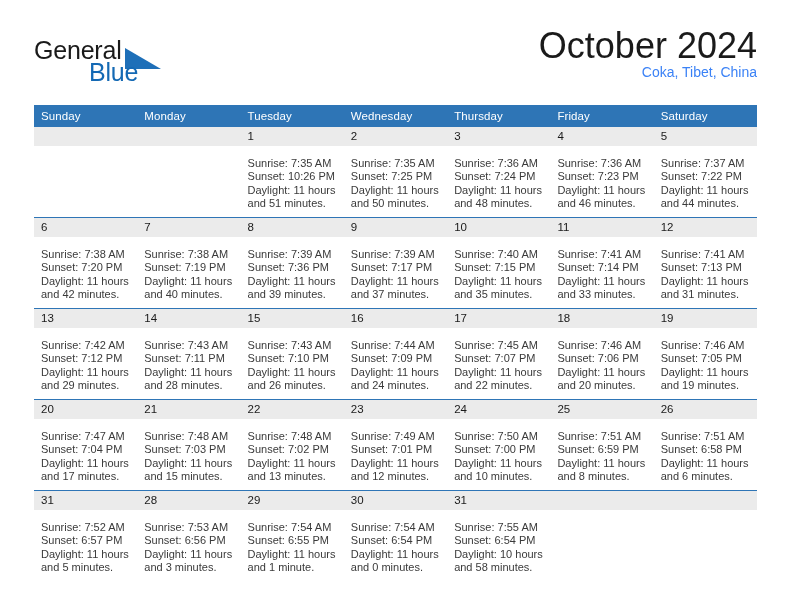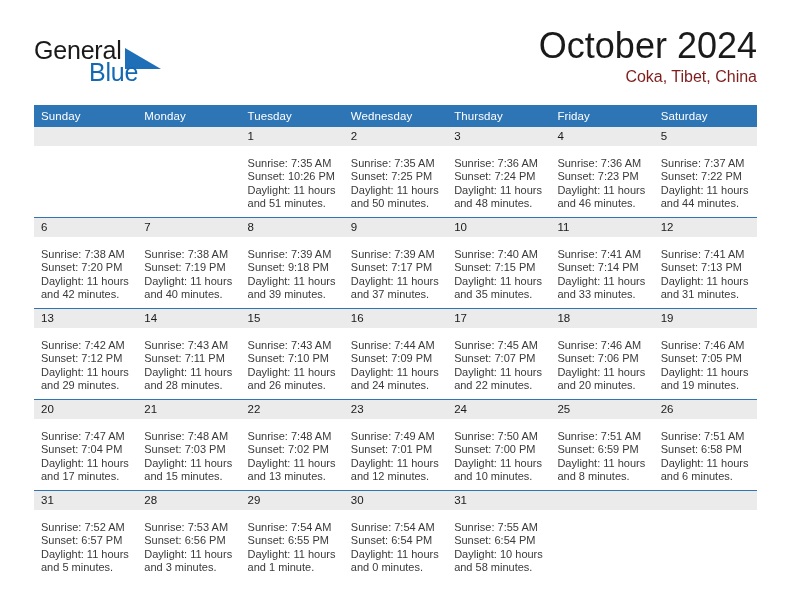--- a/index.html
+++ b/index.html
@@ -72,24 +72,23 @@
     top: 30px;
     text-align: right;
   }
   .cal-title {
     font-size: 36px;
     color: #1a1a1a;
     line-height: 32px;
     white-space: nowrap;
   }
   .cal-subtitle {
-    font-size: 16px;
-    color: #7f1d1d;
+    font-size: 14px;
+    color: #3b82f6;
     line-height: 20px;
-    margin-top: 5px;
     white-space: nowrap;
   }
 
   
   .cal-wrap {
     position: absolute;
     left: 34px;
     top: 105px;
     width: 723px;
   }
@@ -249,21 +248,21 @@
               <div class="info">
                 <div>Sunrise: 7:38 AM</div>
                 <div>Sunset: 7:19 PM</div>
                 <div class="dl">Daylight: 11 hours and 40 minutes.</div>
               </div>
             </td>
             <td>
               <span class="daynum">8</span>
               <div class="info">
                 <div>Sunrise: 7:39 AM</div>
-                <div>Sunset: 9:18 PM</div>
+                <div>Sunset: 7:36 PM</div>
                 <div class="dl">Daylight: 11 hours and 39 minutes.</div>
               </div>
             </td>
             <td>
               <span class="daynum">9</span>
               <div class="info">
                 <div>Sunrise: 7:39 AM</div>
                 <div>Sunset: 7:17 PM</div>
                 <div class="dl">Daylight: 11 hours and 37 minutes.</div>
               </div>

